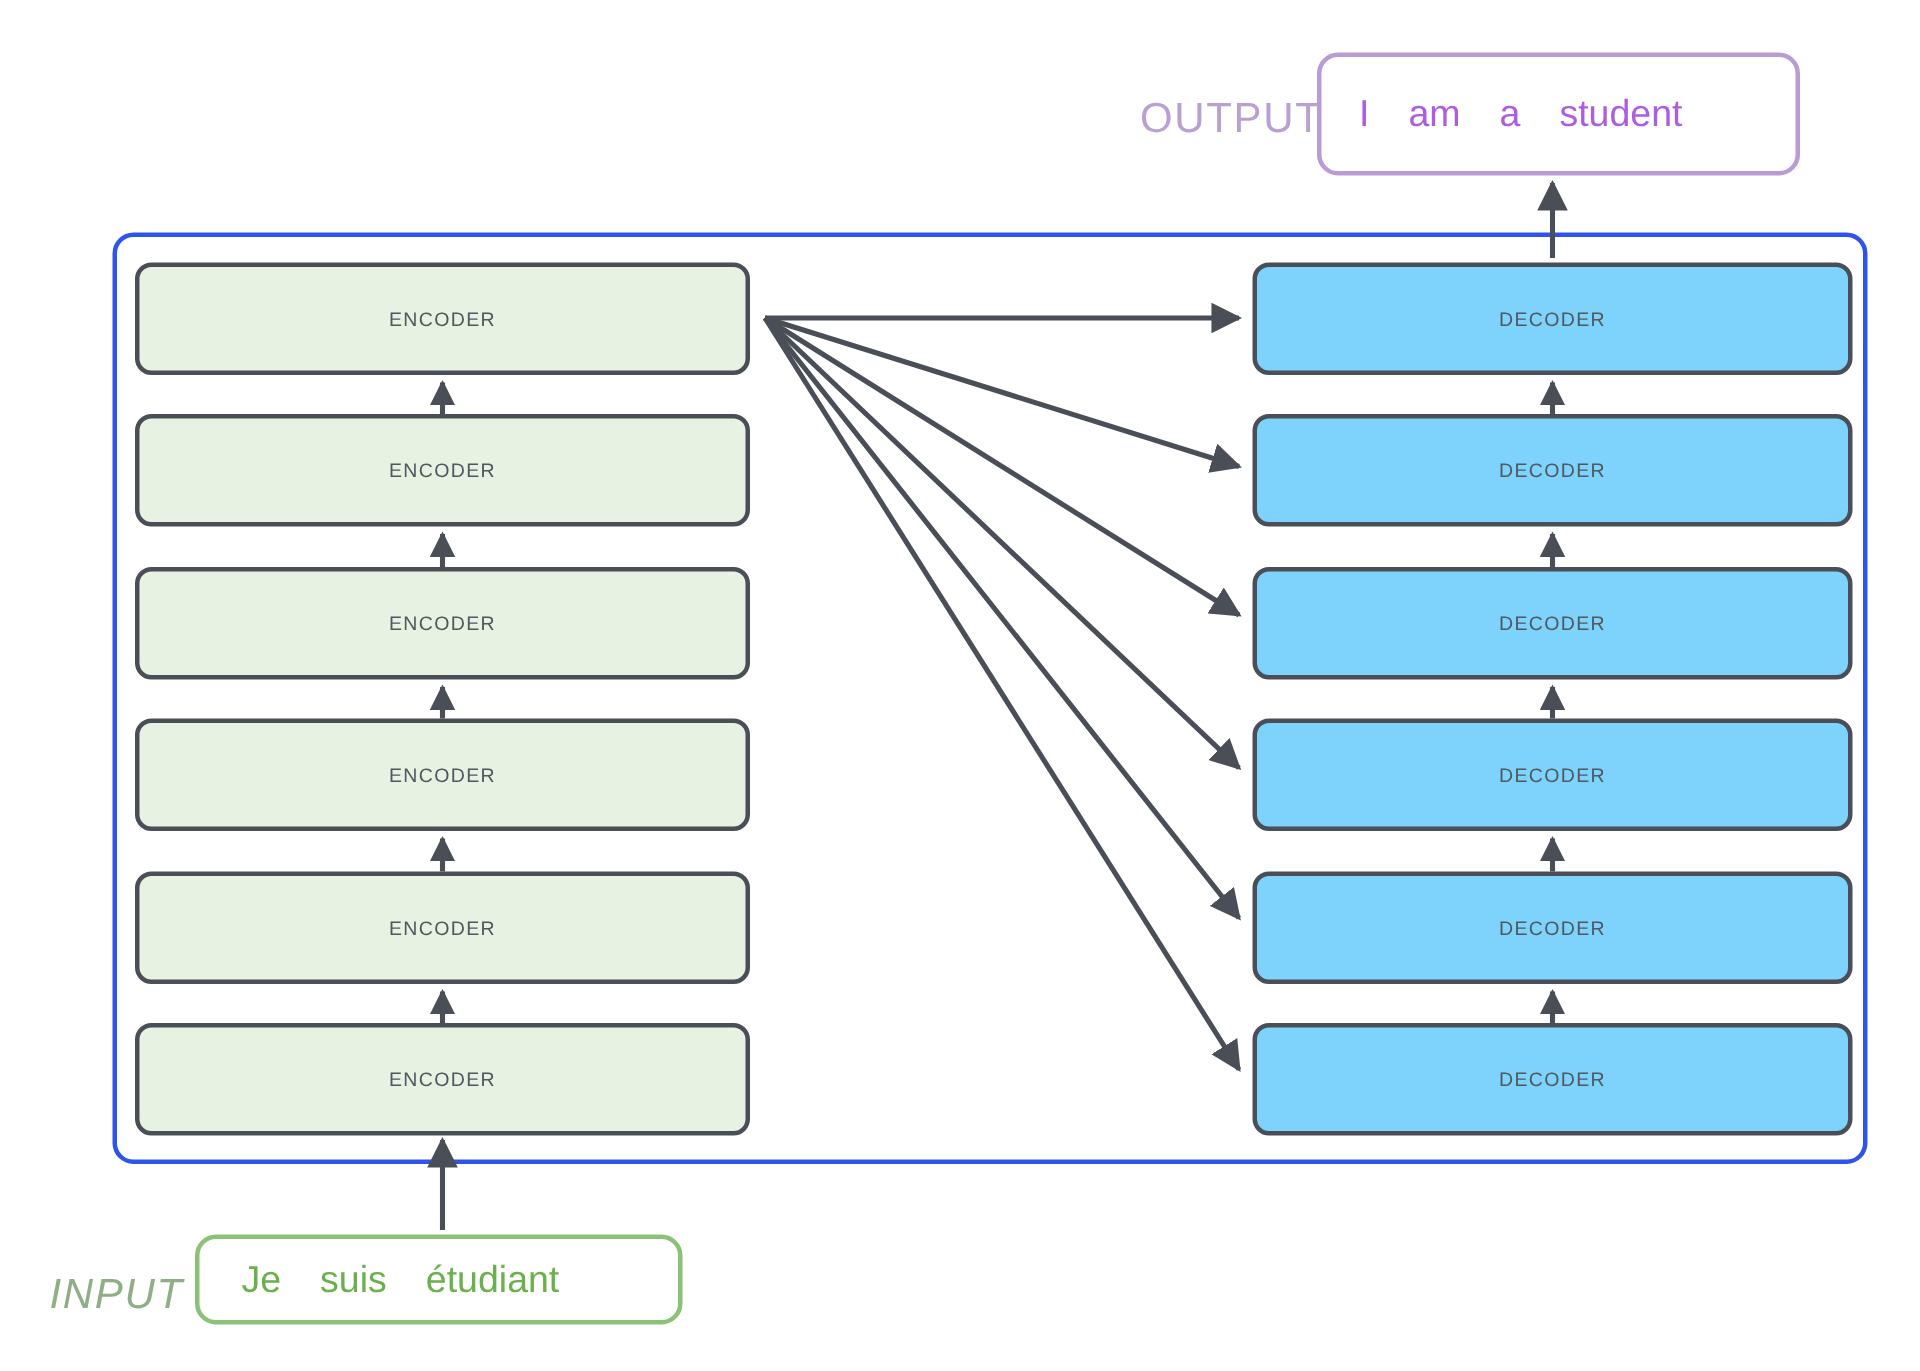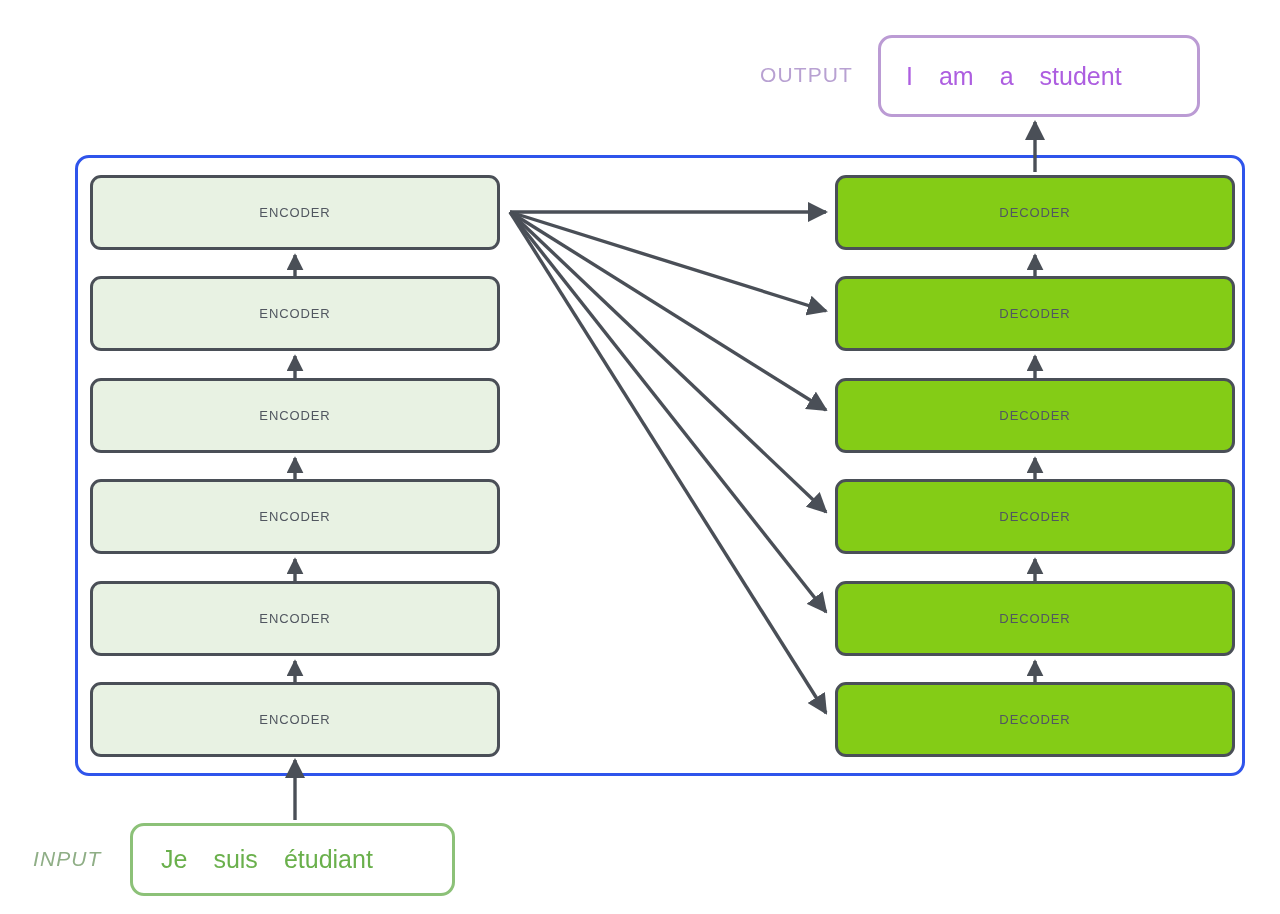--- a/index.html
+++ b/index.html
@@ -56,48 +56,48 @@
     font-size: 13px;
     color: #515760;
     z-index: 3;
   }
   .encoder {
     background: #e8f2e3;
     left: 90px;
     width: 410px;
   }
   .decoder {
-    background: #84cc16;
+    background: #7dd3fc;
     left: 835px;
     width: 400px;
   }
 
   
   .io-box {
     position: absolute;
     box-sizing: border-box;
     border-radius: 14px;
     background: #ffffff;
     display: flex;
     align-items: center;
     z-index: 6;
   }
   .io-label {
     position: absolute;
-    font-size: 21px;
+    font-size: 28px;
     letter-spacing: 1.1px;
     z-index: 6;
     white-space: nowrap;
   }
 
   #input-box {
     left: 130px;
     top: 823px;
     width: 325px;
-    height: 73px;
+    height: 60px;
     border: 3px solid #8cc178;
     padding-left: 28px;
   }
   #input-label {
     left: 33px;
     top: 847px;
     color: #8fae86;
     font-style: italic;
   }
   #output-box {

